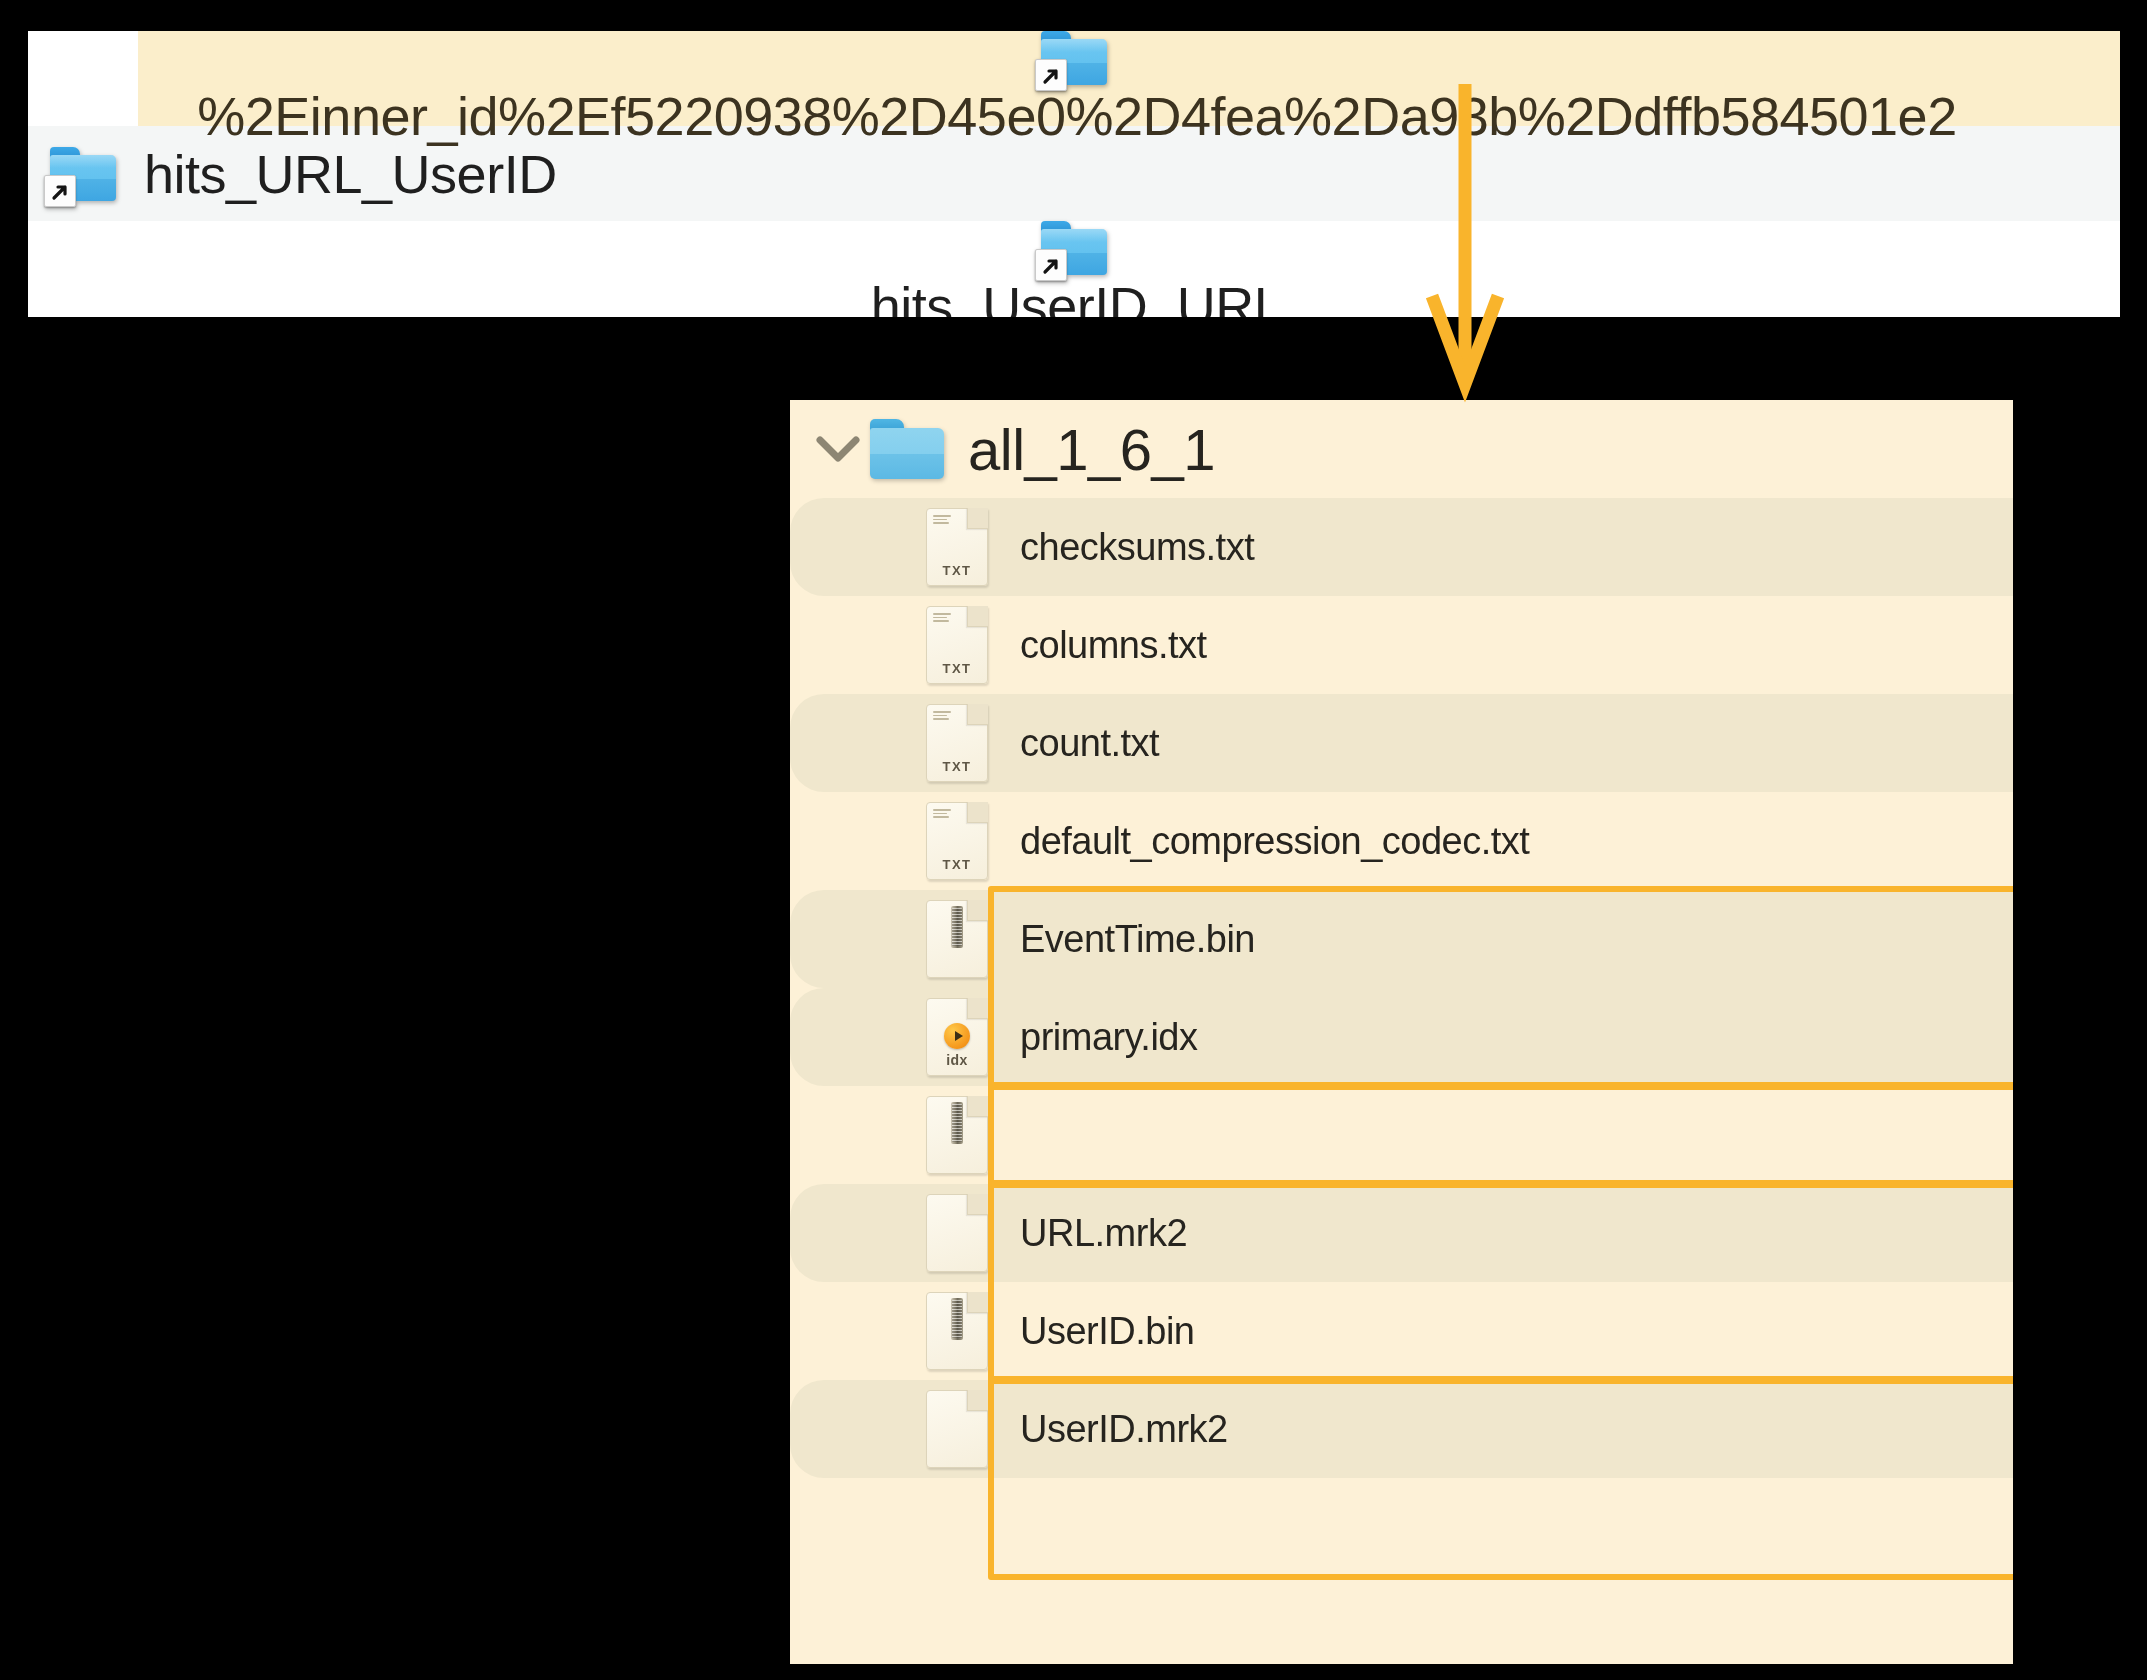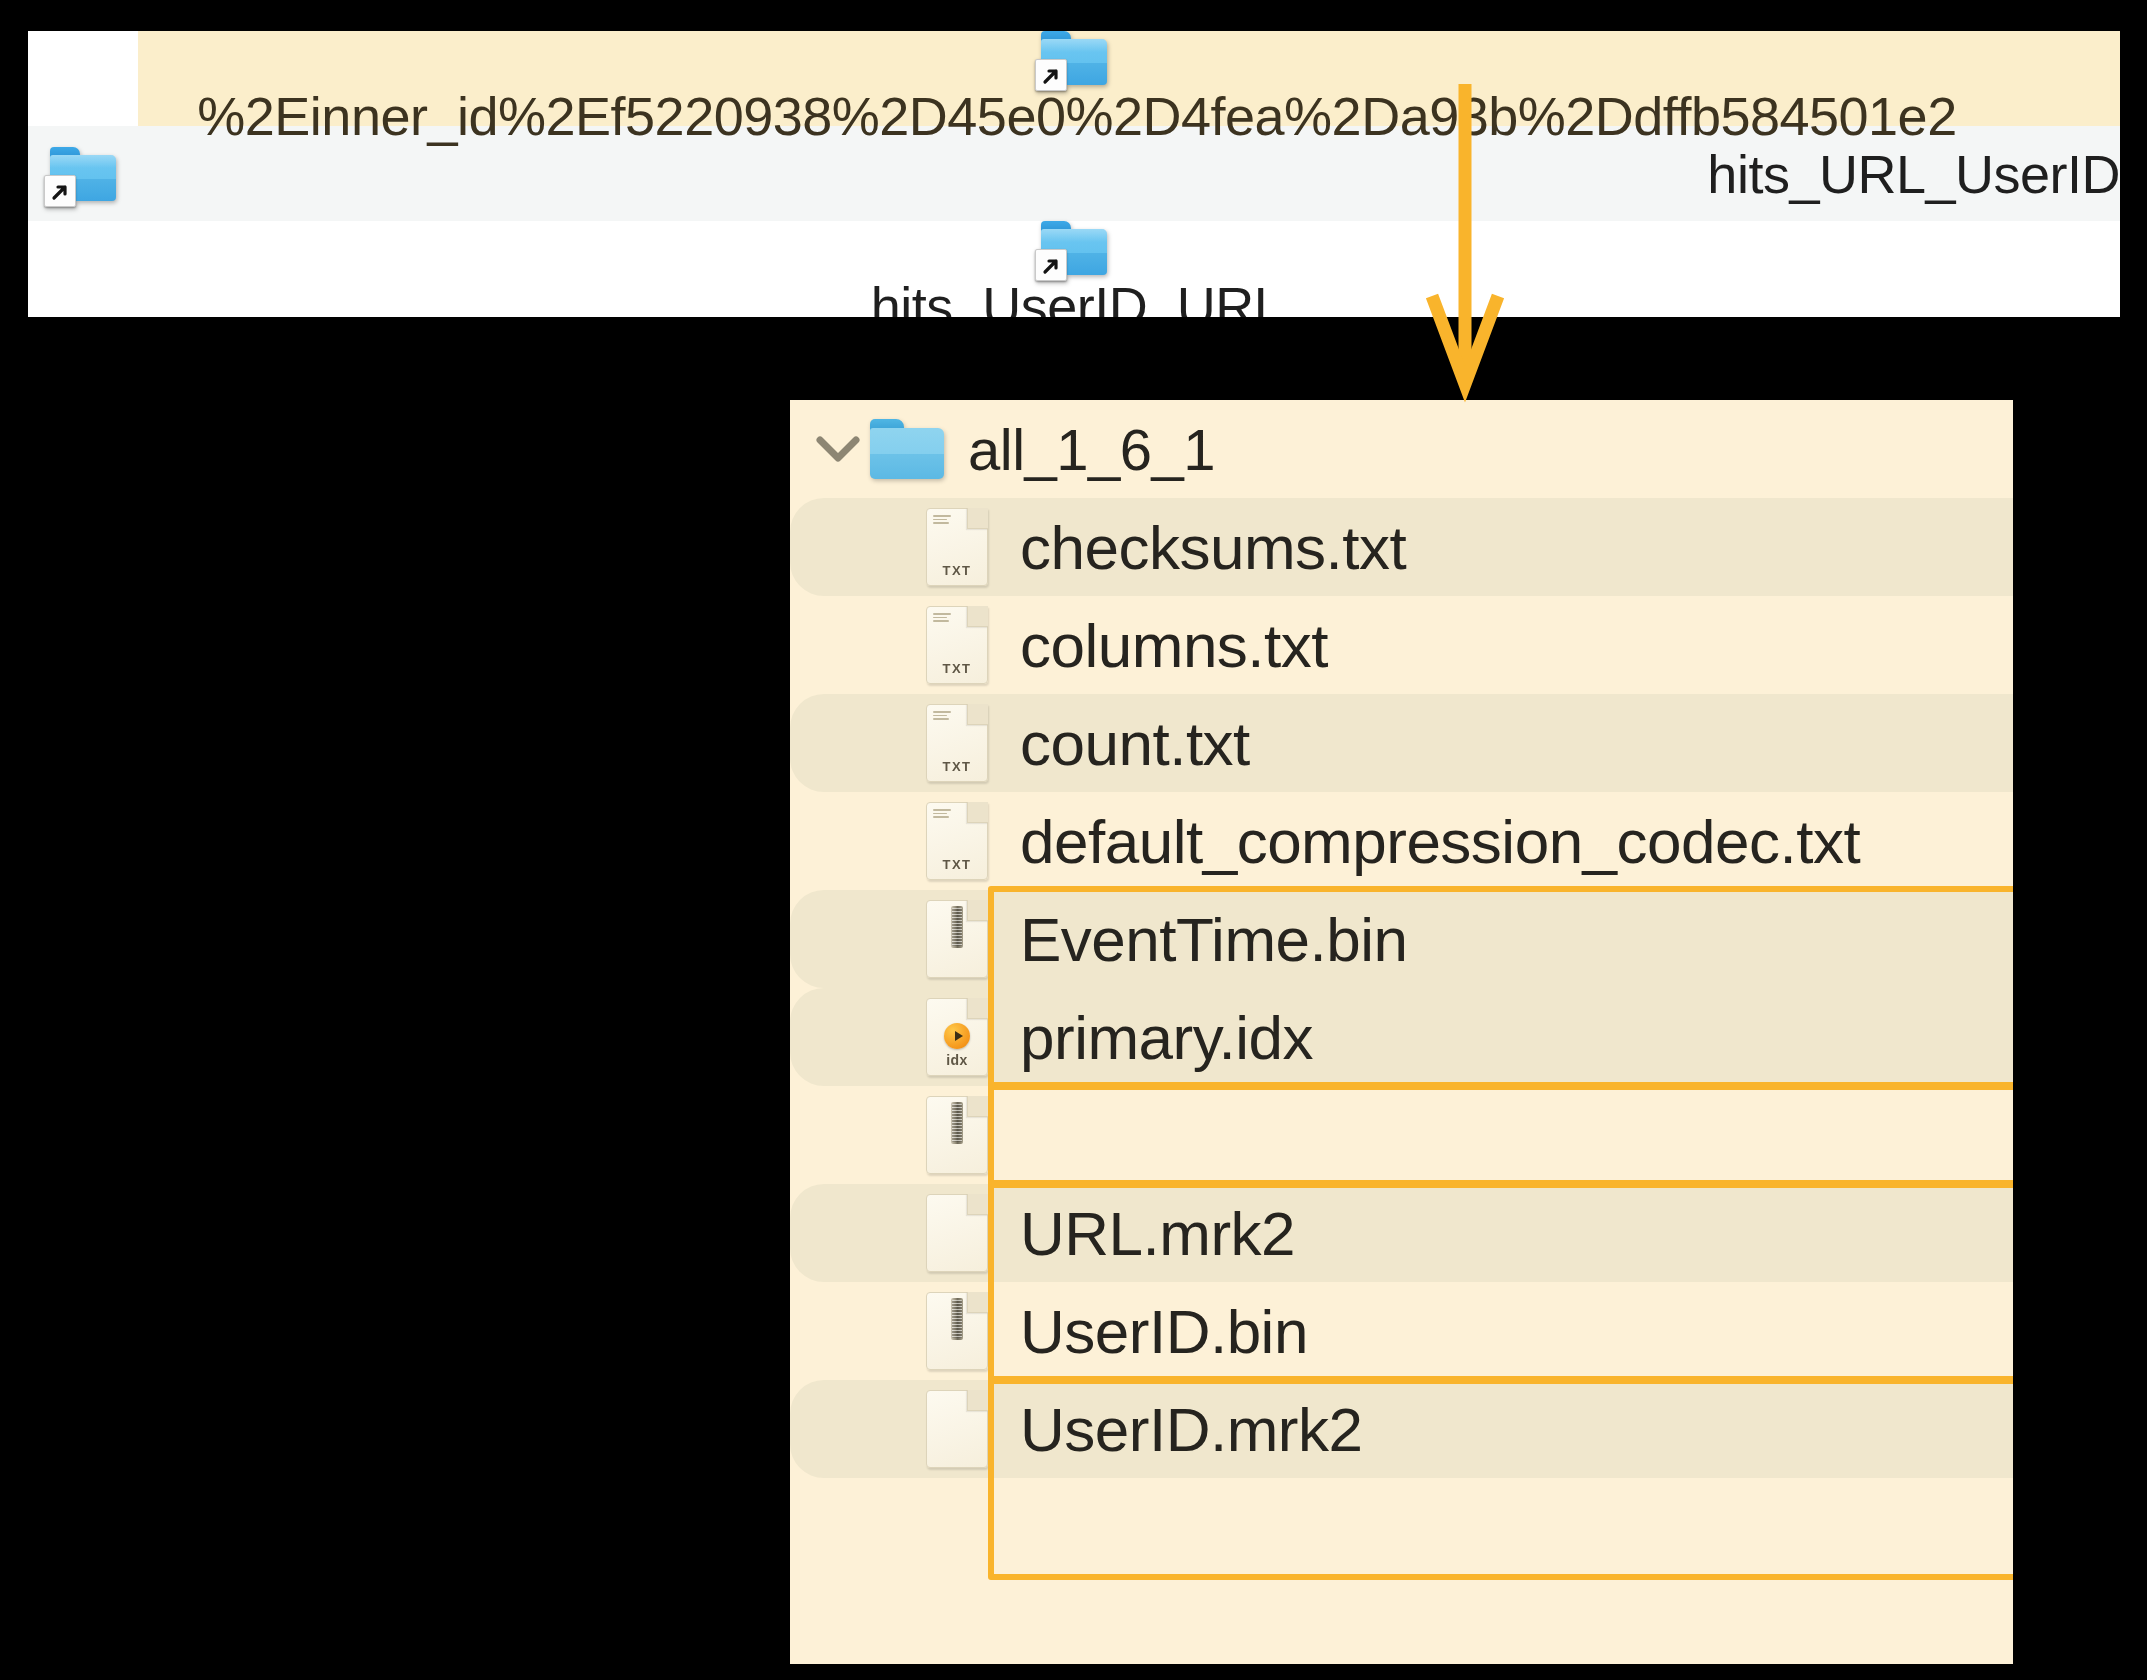--- a/index.html
+++ b/index.html
@@ -19,21 +19,21 @@
     background:#ffffff;
     overflow:hidden;
   }
   .top-row{
     height:95px;
     display:flex;
     align-items:center;
     box-sizing:border-box;
     position:relative;
   }
-  .top-row.striped{ background:#f4f6f6;justify-content:space-between; }
+  .top-row.striped{ background:#f4f6f6; }
   .top-row.plain{ background:#ffffff;flex-direction:column; }
 
   .top-icon-wrap{
     width:110px;
     min-width:110px;
     display:flex;
     align-items:center;
     justify-content:center;
     height:100%;
     position:relative;
@@ -169,21 +169,21 @@
   }
   .file-icon-cell{
     width:212px;min-width:212px;
     display:flex;align-items:center;justify-content:flex-end;
     padding-right:14px;
     box-sizing:border-box;
     position:relative;z-index:2;
   }
   .file-label{
     position:relative;z-index:2;
-    font-size:62px;
+    font-size:38px;
     color:#26241f;
     letter-spacing:-0.5px;
     white-space:nowrap;
     padding-left:18px;
   }
 
   
   .doc{
     position:relative;
     width:60px;height:76px;

